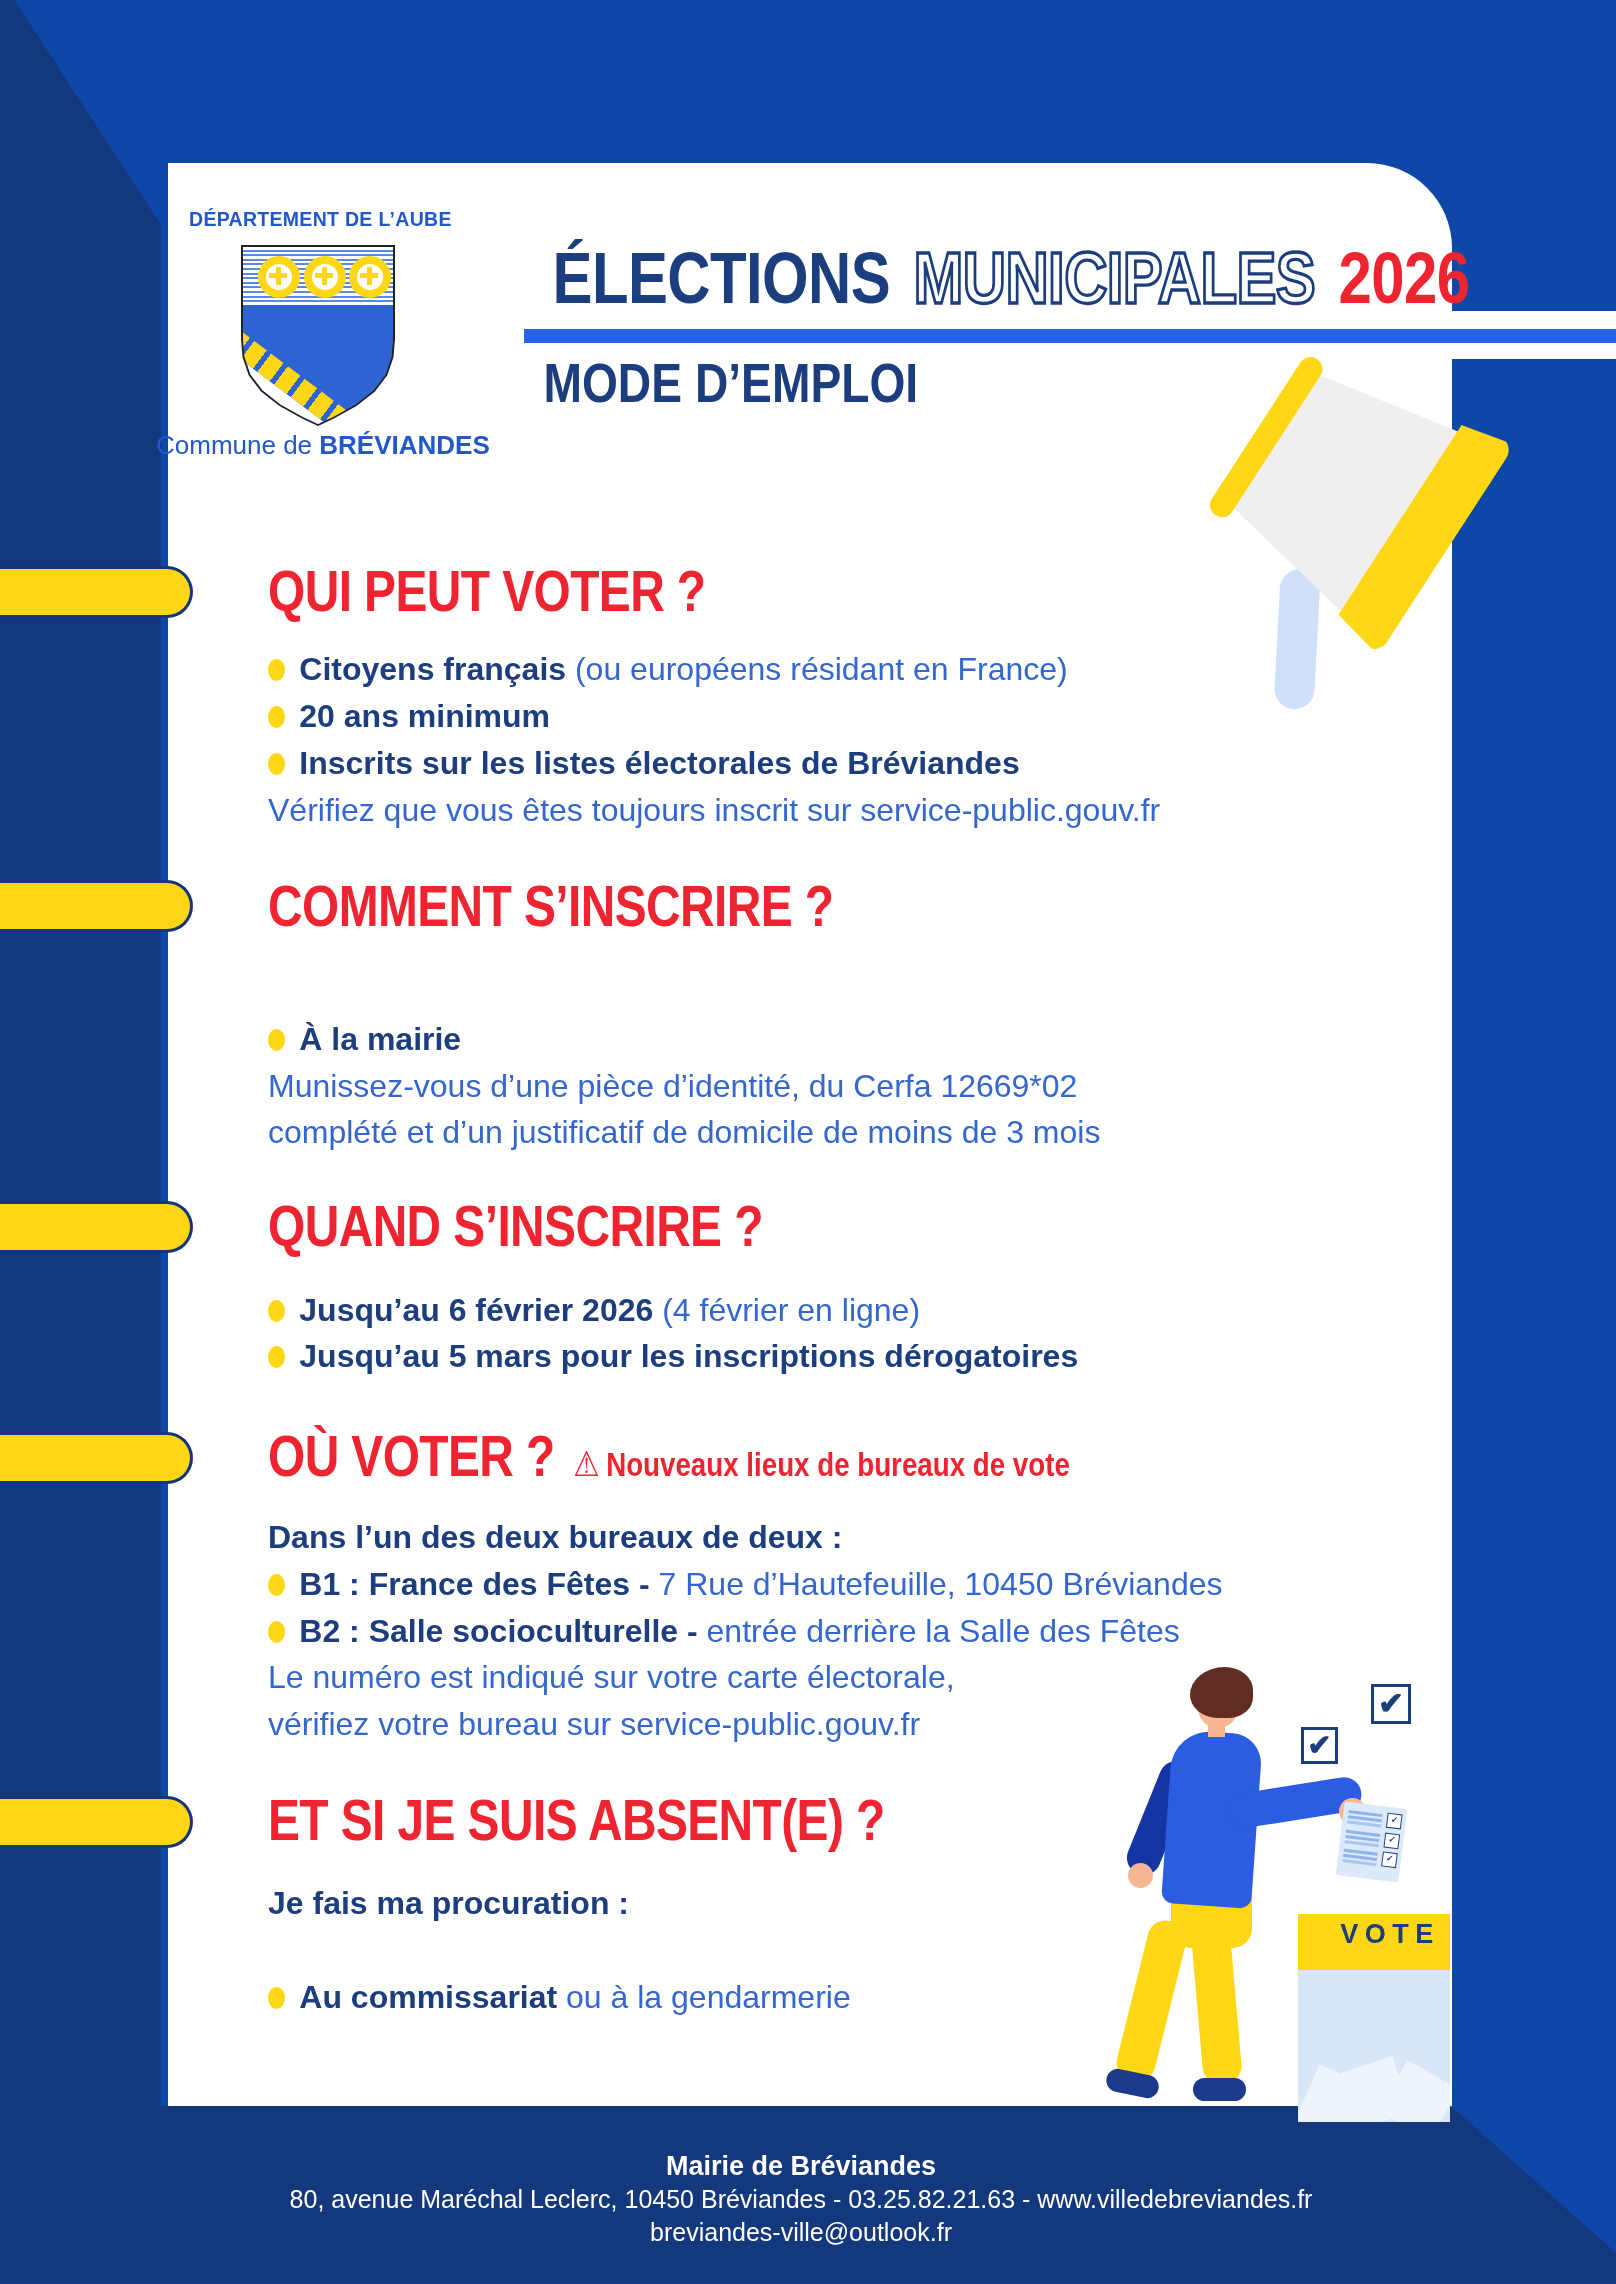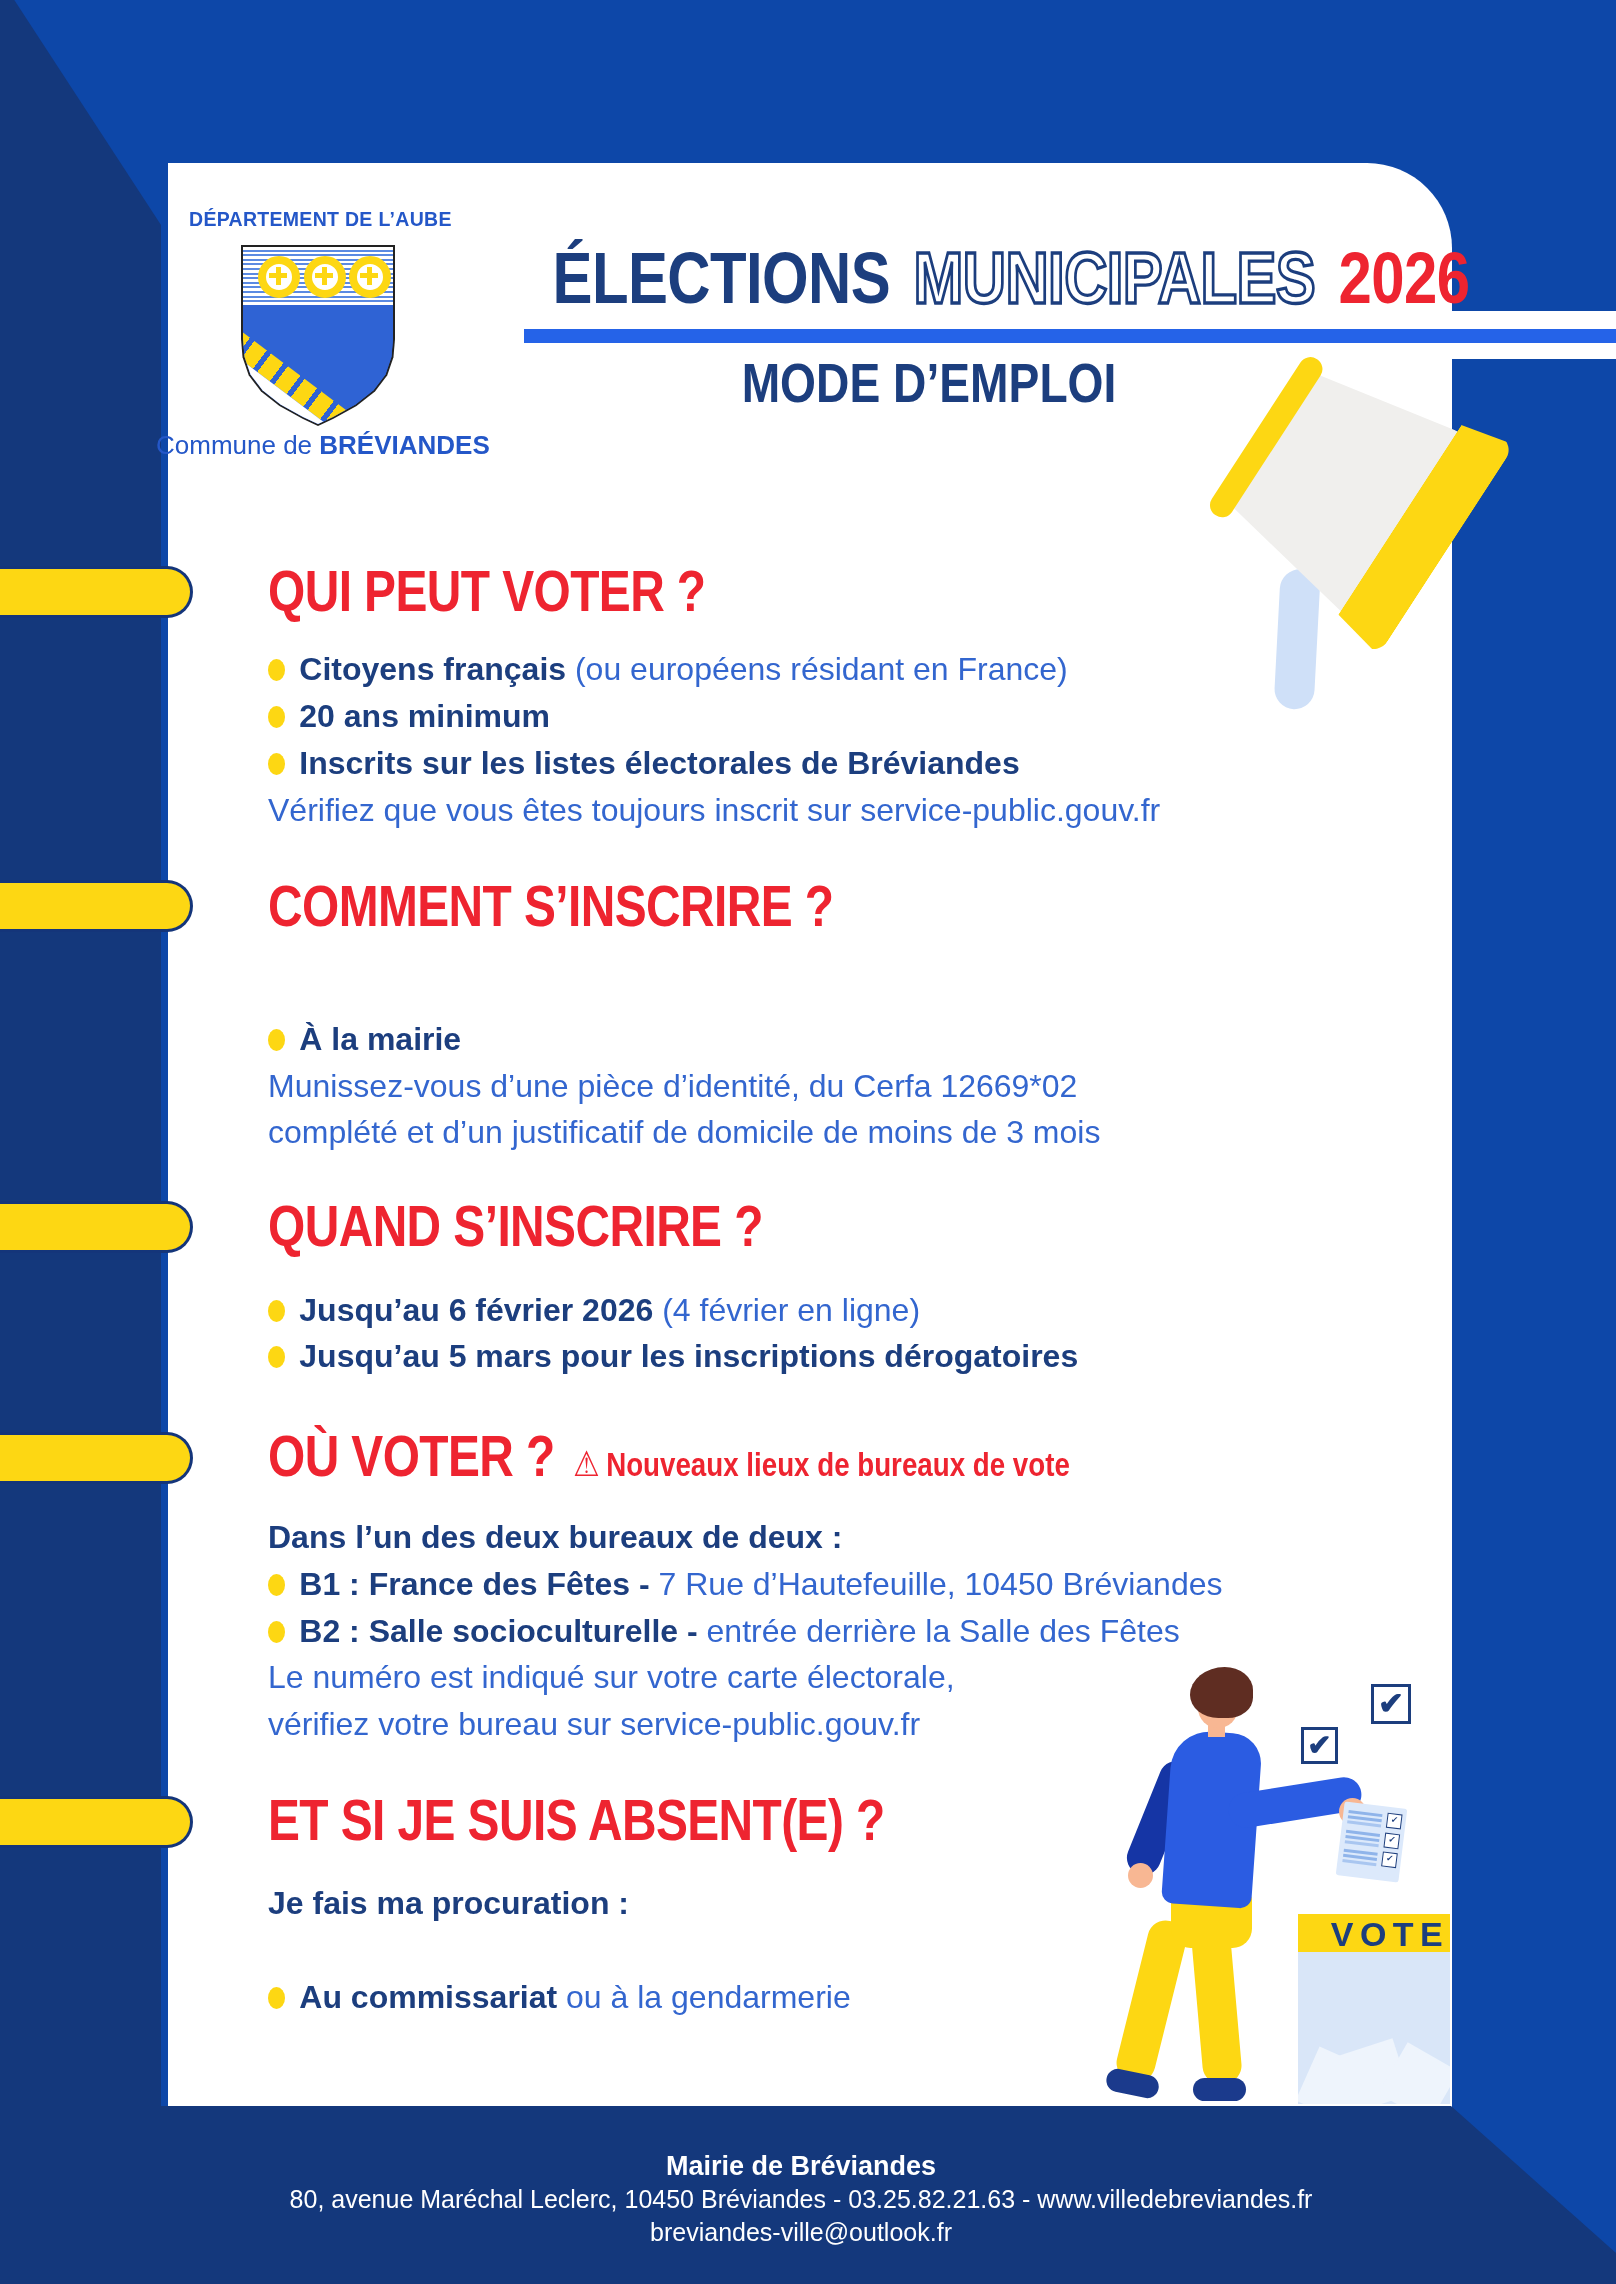--- a/index.html
+++ b/index.html
@@ -41,21 +41,21 @@
   .ring{position:absolute;top:8.5px;width:42px;height:42px;border:8.5px solid var(--yellow);
         border-radius:50%;background:#fff;box-sizing:border-box;}
   .ring::before,.ring::after{content:"";position:absolute;background:var(--yellow);}
   .ring::before{left:9.8px;top:3.3px;width:5.2px;height:18px;}
   .ring::after{left:3.3px;top:9.8px;width:18px;height:5.2px;}
   .shield-bottom{position:absolute;left:0;top:33%;width:100%;height:67%;background:var(--shield-blue);}
   .bend{position:absolute;left:-39px;top:-2.6px;width:300px;transform:rotate(37deg);transform-origin:left top;}
   .bend .meander{height:23.4px;background:repeating-linear-gradient(90deg,var(--yellow) 0 15.6px,var(--shield-blue) 15.6px 21px);}
   .bend .white{height:39px;background:#fff;}
   
-  .title-wrap{position:absolute;left:470px;top:240px;width:918px;text-align:center;z-index:5;white-space:nowrap;}
+  .title-wrap{position:absolute;left:470px;top:240px;width:918px;text-align:left;z-index:5;white-space:nowrap;}
   .title-line{font-size:73px;font-weight:800;letter-spacing:-0.7px;transform:scaleX(.82);transform-origin:center top;line-height:1.04;}
   .title-line .solid{color:var(--navy-text);}
   .title-line .outline{color:#ffffff;-webkit-text-stroke:3.3px var(--navy-text);margin:0 9px;}
   .title-line .year{color:var(--red);}
   .subtitle{margin-top:40px;font-size:55px;font-weight:800;color:var(--navy-text);
         transform:scaleX(.84);transform-origin:center top;line-height:1;}
   
   .heading{position:absolute;left:268px;font-size:57px;font-weight:800;color:var(--red);
         letter-spacing:-0.7px;line-height:1;transform:scaleX(.84);transform-origin:left top;z-index:5;white-space:nowrap;}
   .heading .note{font-size:33px;letter-spacing:0;margin-left:22px;font-weight:700;}
@@ -99,22 +99,22 @@
   .shoe-r{position:absolute;left:1193px;top:2078px;width:53px;height:23.4px;background:var(--shoe);border-radius:11.7px;}
   
   .ballot{position:absolute;left:1340px;top:1805px;width:63px;height:74px;background:var(--ballot-blue);
         transform:rotate(7deg);border-radius:2.6px;padding:5.2px 3.9px;box-sizing:border-box;}
   .ballot .brow{position:relative;height:19.5px;}
   .ballot .blines{position:absolute;left:1.3px;top:3.3px;width:34px;height:2.6px;background:#8fb4ea;box-shadow:0 5.2px 0 #8fb4ea,0 10.4px 0 #a9c6f0;}
   .ballot .bbox{position:absolute;right:0;top:1.3px;width:13px;height:13px;background:#fff;border:1.3px solid #1c3e7e;
         font-size:9px;line-height:11.7px;text-align:center;color:#1c3e7e;font-weight:700;}
   
   .votebox{position:absolute;left:1298px;top:1914px;width:152px;height:192px;z-index:4;}
-  .votebox .band{height:38px;background:var(--yellow);text-align:center;line-height:40px;
-        font-size:34px;font-weight:800;color:var(--navy-text);letter-spacing:6.5px;padding-left:32px;}
+  .votebox .band{height:56px;background:var(--yellow);text-align:center;line-height:40px;
+        font-size:27px;font-weight:800;color:var(--navy-text);letter-spacing:6.5px;padding-left:32px;}
   .votebox .body{position:relative;height:152px;background:var(--box-blue);overflow:hidden;}
   .paper{position:absolute;width:59px;height:59px;background:#eef4fc;}
   
   .checkbox{position:absolute;background:#fff;border:3.9px solid var(--navy-text);z-index:4;
         color:var(--navy-text);font-weight:700;text-align:center;}
   .cb1{left:1301px;top:1727px;width:31px;height:31px;font-size:29px;line-height:31px;}
   .cb2{left:1371px;top:1684px;width:34px;height:34px;font-size:31px;line-height:34px;}
   
   .footer-line{position:absolute;left:0;width:1602px;text-align:center;color:#fff;z-index:5;}
   .f1{top:2151px;font-size:27px;font-weight:700;}

